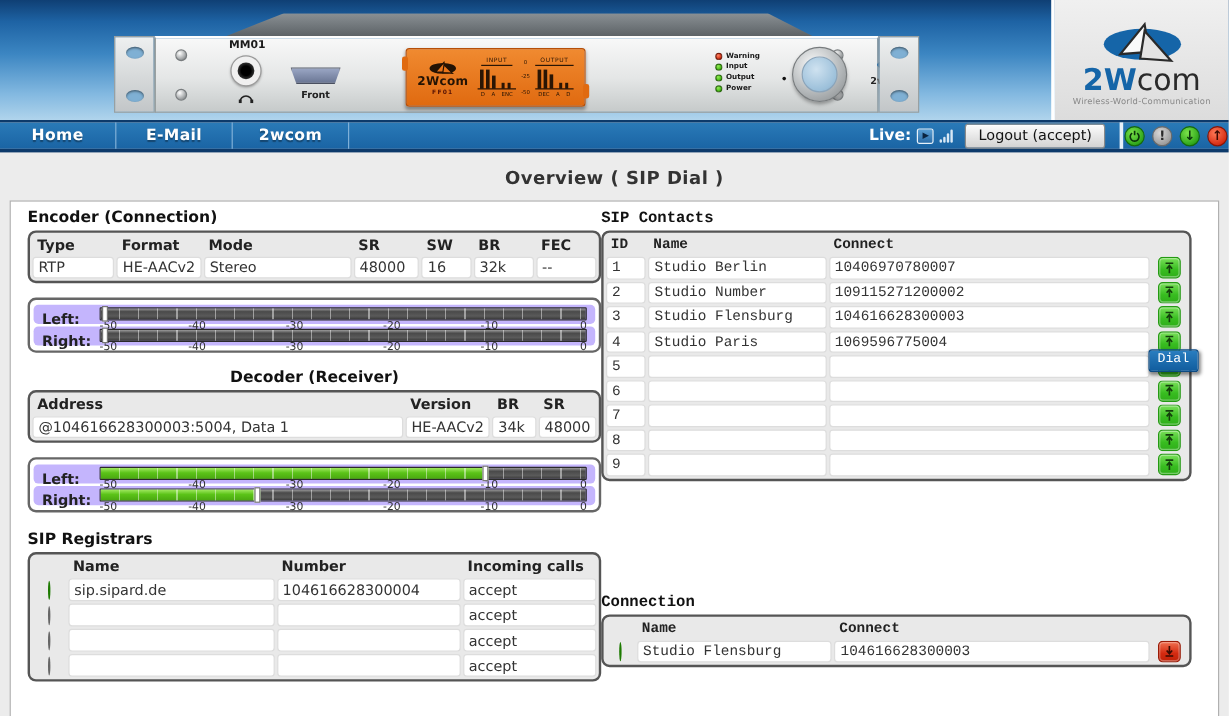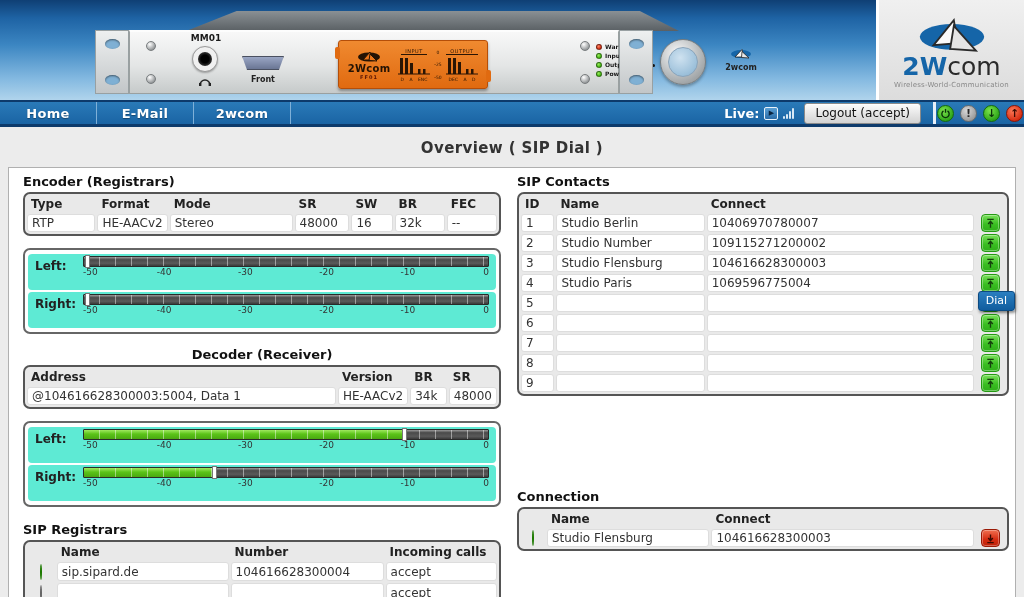--- a/index.html
+++ b/index.html
@@ -2,21 +2,21 @@
 <html><head>
 <meta charset="utf-8">
 <style>
   * { margin:0; padding:0; box-sizing:border-box; }
   html,body { width:1024px; height:597px; overflow:hidden; }
   body { font-family:"DejaVu Sans", sans-serif; background:#ececec; }
 
   
   .banner { position:relative; height:100px;
     background:linear-gradient(180deg,#0f3f74 0%,#1e63a4 18%,#3c86c2 45%,#82b8e0 78%,#b0d4ec 100%); }
-  .device { position:absolute; left:95px; top:6px; width:558px; height:92px; }
+  .device { position:absolute; left:95px; top:6px; width:671px; height:92px; }
   .dev-top { position:absolute; left:52px; top:5px; width:560px; height:20px;
     background:linear-gradient(180deg,#8a9094,#5a6064);
     clip-path:polygon(7% 100%,16% 0,88% 0,95% 100%); }
   .dev-ear { position:absolute; top:24px; bottom:4px; width:34px;
     background:linear-gradient(180deg,#eef0f0,#c2c6c8); border:1px solid #98a0a2; }
   .dev-ear.left { left:0; } .dev-ear.right { right:0; }
   .ear-hole { position:absolute; left:9px; width:15px; height:10px; border-radius:50%;
     background:#7fb0d4; box-shadow:inset 0 1px 2px rgba(0,0,0,.5); }
   .ear-hole.t { top:8px; } .ear-hole.b { bottom:8px; }
   .dev-front { position:absolute; left:34px; right:34px; top:24px; bottom:4px;
@@ -96,21 +96,21 @@
   .sico { width:17px; height:17px; border-radius:50%; display:inline-flex; align-items:center;
     justify-content:center; font-size:11px; font-weight:bold; line-height:1; }
   .sico.green { background:radial-gradient(circle at 38% 32%,#7be34a,#2ba318 75%); border:1px solid #156a0c; color:#0a330a; }
   .sico.gray  { background:radial-gradient(circle at 38% 32%,#d8d8d8,#9a9a9a 75%); border:1px solid #6a6a6a; color:#2a2a2a; }
   .sico.red   { background:radial-gradient(circle at 38% 32%,#ff7a58,#d42a10 75%); border:1px solid #8a1505; color:#3a0a02; }
 
   
   .title { text-align:center; padding:12px 0 10px; font-size:15px; font-weight:bold; color:#333; letter-spacing:.4px; }
   .panel { position:relative; margin:0 8px; height:432px; background:#fff; border:1px solid #b0b0b0; }
   .col-left  { position:absolute; left:14px; top:6px; width:478px; }
-  .col-right { position:absolute; left:508px; top:6px; width:492px; }
+  .col-right { position:absolute; left:492px; top:6px; width:492px;font-family:Liberation Mono, monospace; }
   .sec-h { font-size:13px; font-weight:bold; color:#111; margin-bottom:3px; }
   .mt12 { margin-top:12px; } .mt13 { margin-top:13px;text-align:center; } .mt15 { margin-top:15px; }
   .conn-h { margin-top:93px; }
 
   table.tbl { width:100%; border-collapse:separate; border-spacing:2px; background:#e9e9e9;
     border:2px solid #555; border-radius:7px; }
   .tbl th { font-size:12px; font-weight:bold; color:#222; text-align:left; padding:1px 4px; height:16px; white-space:nowrap; }
   .tbl td { font-size:12px; color:#333; background:#fff; border:1px solid #ddd; border-radius:3px;
     padding:0 4px; height:18px; white-space:nowrap; overflow:hidden; }
   .tbl td.plain { background:transparent; border:none; text-align:center; padding:0; }
@@ -128,21 +128,21 @@
     box-shadow:inset 0 0 0 1px rgba(255,255,255,.3); }
 
   .contacts-wrap { position:relative; }
   .dial-tooltip { position:absolute; right:-6px; top:99px; z-index:5;
     background:linear-gradient(180deg,#2a7ec0,#115d9e); color:#fff; font-size:11px;
     padding:2px 7px 3px; border:1px solid #0c4a82; border-radius:3px;
     box-shadow:1px 2px 3px rgba(0,0,0,.45); }
 
   
   .meter-panel { border:2px solid #666; border-radius:7px; background:#fff; padding:2px 3px; }
-  .meter-row { display:flex; background:#5eead4; border-radius:4px; margin:2px 0; padding:2px 7px 1px; height:36px; }
+  .meter-row { display:flex; background:#c4b5fd; border-radius:4px; margin:2px 0; padding:2px 7px 1px; height:16px; }
   .meter-label { width:48px; font-size:12px; font-weight:bold; color:#222; line-height:20px; }
   .meter-area { flex:1; position:relative; }
   .meter-bar { position:relative; height:11px; border:1px solid #2a2a2a; border-radius:1px;
     background:linear-gradient(180deg,#9a9a9a 0%,#4a4a4a 30%,#5a5a5a 70%,#3a3a3a 100%); }
   .meter-bar::after { content:""; position:absolute; inset:0;
     background-image:repeating-linear-gradient(90deg,transparent 0,transparent 15px,rgba(255,255,255,.45) 15px,rgba(255,255,255,.45) 16px); }
   .meter-fill { position:absolute; left:0; top:0; bottom:0;
     background:linear-gradient(180deg,#a0e860 0%,#5bc318 45%,#4aa810 100%); }
   .meter-marker { position:absolute; top:-2px; bottom:-2px; width:5px; background:#fff; border:1px solid #777; z-index:2; }
   .meter-scale { position:relative; height:10px; font-size:9px; color:#333; }
@@ -297,21 +297,21 @@
     <span class="sico green">↓</span>
     <span class="sico red">↑</span>
   </div>
 </div>
 
 <div class="title">Overview ( SIP Dial )</div>
 
 <div class="panel">
 
   <div class="col-left">
-    <div class="sec-h">Encoder (Registrars)</div>
+    <div class="sec-h">Encoder (Connection)</div>
     <table class="tbl">
       <colgroup>
           <col style="width:15%">
           <col style="width:15%">
           <col style="width:27%">
           <col style="width:12%">
           <col style="width:9%">
           <col style="width:11%">
           <col style="width:11%">
         </colgroup>

